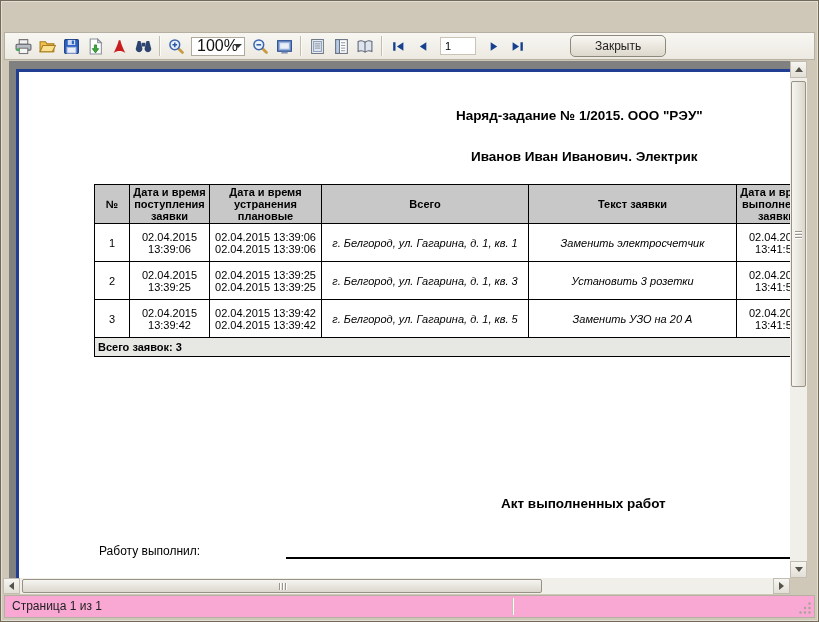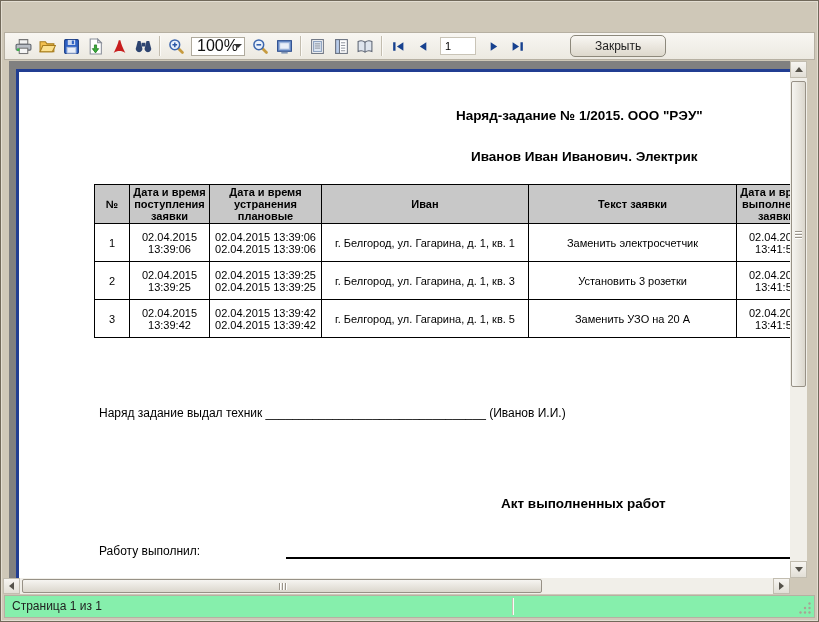--- a/index.html
+++ b/index.html
@@ -48,21 +48,21 @@
   .page{position:absolute;left:7px;top:8px;width:1010px;height:780px;background:#ffffff;
     border:3px solid #213e92;}
   .page-inner{position:relative;width:100%;height:100%;color:#000;}
   .doc-title{position:absolute;left:437px;top:36px;font-size:13.5px;font-weight:bold;white-space:nowrap;}
   .doc-subtitle{position:absolute;left:452px;top:77px;font-size:13.5px;font-weight:bold;white-space:nowrap;}
   table.report{position:absolute;left:75px;top:112px;border-collapse:collapse;table-layout:fixed;width:722px;}
   table.report th,table.report td{border:1px solid #000;font-size:11px;padding:1px 3px;
     text-align:center;vertical-align:middle;overflow:hidden;}
   table.report th{background:#c8c8c8;font-weight:bold;white-space:pre;height:35px;padding:1px 1px;}
   table.report td{height:38px;}
-  td.l{text-align:left;}
+  td.l{text-align:left;font-style:italic;}
   .pre{white-space:pre-line;}
   tr.total td{height:19px;background:#e7e7e4;font-weight:bold;text-align:left;}
   .sig-line{position:absolute;left:80px;font-size:12px;white-space:nowrap;}
   .act-title{position:absolute;left:482px;top:424px;font-size:13.5px;font-weight:bold;white-space:nowrap;}
   .work-label{position:absolute;left:80px;top:472px;font-size:12px;text-align:center;}
   .work-rule{position:absolute;left:267px;top:471px;width:504px;height:16px;border-bottom:2px solid #000;}
   
   .vscroll{position:absolute;left:789px;top:60px;width:17px;height:517px;background:#f1efe9;}
   .hscroll{position:absolute;left:2px;top:577px;width:787px;height:16px;background:#f1efe9;}
   .sb-btn{position:absolute;background:linear-gradient(#f7f5f1,#e2dfd6);border:1px solid #c2bdb0;
@@ -78,21 +78,21 @@
   .grip-v{display:flex;flex-direction:column;gap:2px;}
   .grip-v i{display:block;width:7px;height:1px;background:#9a948a;box-shadow:0 1px 0 #fff;}
   .grip-h{display:flex;gap:2px;}
   .grip-h i{display:block;width:1px;height:7px;background:#9a948a;box-shadow:1px 0 0 #fff;}
   .arrow{width:0;height:0;}
   .arrow.up{border-left:4px solid transparent;border-right:4px solid transparent;border-bottom:5px solid #55524a;}
   .arrow.down{border-left:4px solid transparent;border-right:4px solid transparent;border-top:5px solid #55524a;}
   .arrow.left{border-top:4px solid transparent;border-bottom:4px solid transparent;border-right:5px solid #55524a;}
   .arrow.right{border-top:4px solid transparent;border-bottom:4px solid transparent;border-left:5px solid #55524a;}
   
-  .statusbar{position:absolute;left:3px;right:3px;top:594px;height:23px;background:#86efac;
+  .statusbar{position:absolute;left:3px;right:3px;top:594px;height:23px;background:#f9a8d4;
     border:1px solid #b6b0a2;font-size:12px;color:#222;}
   .status-text{position:absolute;left:7px;top:0;line-height:21px;}
   .status-div{position:absolute;left:507px;top:2px;bottom:2px;width:1px;background:#c6c1b4;box-shadow:1px 0 0 #fcfbf8;}
   .resize-grip{position:absolute;right:2px;bottom:2px;}
 </style>
 </head>
 <body>
 
 <div class="window">
 
@@ -230,21 +230,21 @@
           </colgroup>
           <tbody>
               <tr>
             <th>№</th>
             <th>Дата и время
 поступления
 заявки</th>
             <th>Дата и время
 устранения
 плановые</th>
-            <th>Иван</th>
+            <th>Всего</th>
             <th>Текст заявки</th>
             <th>Дата и время
 выполнения
 заявки</th>
           </tr>
           <tr>
             <td>1</td>
             <td>02.04.2015 13:39:06</td>
             <td class="pre">02.04.2015 13:39:06
 02.04.2015 13:39:06</td>
@@ -263,28 +263,26 @@
           </tr>
           <tr>
             <td>3</td>
             <td>02.04.2015 13:39:42</td>
             <td class="pre">02.04.2015 13:39:42
 02.04.2015 13:39:42</td>
             <td class="l">г. Белгород, ул. Гагарина, д. 1, кв. 5</td>
             <td class="l">Заменить УЗО на 20 А</td>
             <td>02.04.2015 13:41:52</td>
           </tr>
+          <tr class="total">
+            <td colspan="6">Всего заявок: 3</td>
+          </tr>
         </tbody>
           </table>
 
-        <div class="sig-line" style="top:334px">
-          <span>Наряд задание выдал техник</span>
-          <span>_________________________________</span>
-          <span>(Иванов И.И.)</span>
-        </div>
 
         <div class="act-title">Акт выполненных работ</div>
         <div class="work-label">Работу выполнил:</div>
         <div class="work-rule"></div>
       </div>
     </div>
   </div>
 
   <div class="vscroll">
     <div class="sb-btn" style="top:0">

